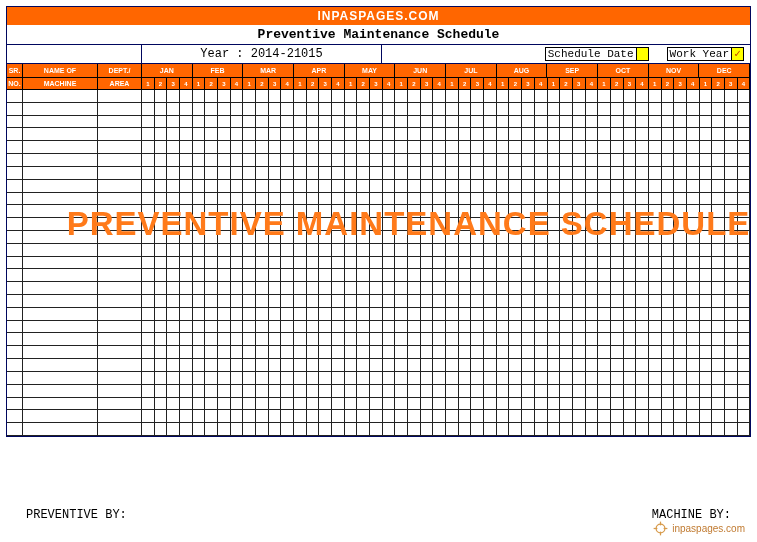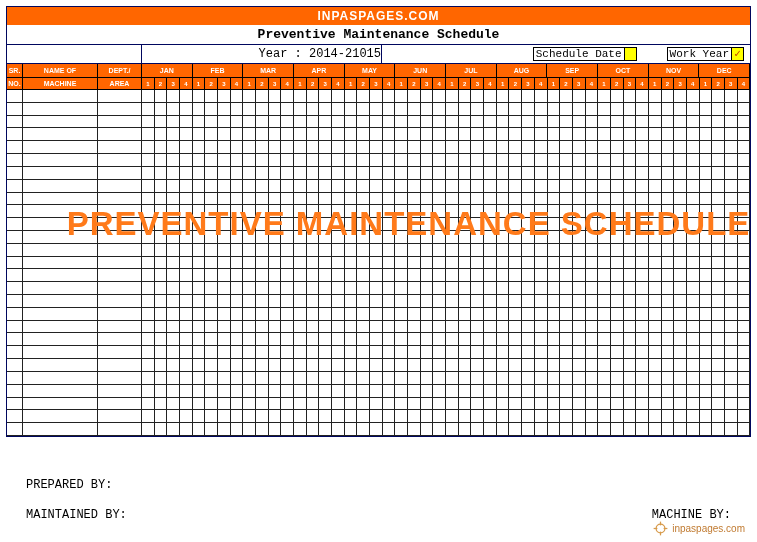--- a/index.html
+++ b/index.html
@@ -3,23 +3,23 @@
 <meta charset="utf-8">
 <style>
   * { box-sizing: border-box; margin: 0; padding: 0; }
   body { background: #f5f5f5; font-family: Verdana, Arial, sans-serif; font-size: 10px; color: #000; }
   .sheet { width: 757px; height: 542px; background: #fff; position: relative; }
   .frame { position: absolute; left: 6px; top: 6px; right: 6px; bottom: 105px; border: 1px solid #00075e; display: flex; flex-direction: column; }
   .site-banner { background: #ff6600; color: #fff; font-weight: bold; text-align: center; font-size: 12px; padding: 2px 0; letter-spacing: 1px; }
   .doc-title { background: #fff; color: #000; font-weight: bold; text-align: center; font-size: 13px; font-family: "Courier New", monospace; border-bottom: 1px solid #00075e; padding: 2px 0; }
   .meta-row { display: flex; align-items: center; border-bottom: 1px solid #00075e; font-family: "Courier New", monospace; font-size: 12px; }
   .meta-left { width: 135px; border-right: 1px solid #00075e; height: 18px; }
-  .meta-year { flex: 0 0 240px; text-align: right; border-right: 1px solid #00075e; height: 18px; line-height: 18px; }
+  .meta-year { flex: 0 0 240px; text-align: center; border-right: 1px solid #00075e; height: 18px; line-height: 18px; }
   .meta-gap { flex: 1; }
-  .legend { display: flex; align-items: flex-start; gap: 16px; margin-right: 6px; }
+  .legend { display: flex; align-items: flex-start; gap: 4px; margin-right: 6px; }
   .legend-item { display: flex; align-items: center; margin-left: 14px; border: 1px solid #000; height: 14px; background: #fff; }
   .legend-item span { padding: 0 2px; font-size: 11px; }
   .swatch { width: 12px; height: 12px; display: inline-block; margin-left: 0; border-left: 1px solid #000; }
   .sw-yellow { background: #ffff00; }
   .sw-done  { background: #ffff00; color: #c04000; text-align: center; line-height: 12px; font-size: 10px; }
   .hdr   { display: flex; flex-direction: column; }
   .hdr-months, .hdr-weeks { display: flex; }
   .cell  { border-right: 1px solid #000; border-bottom: 1px solid #000; color: #fff; font-size: 7px; display: flex; align-items: center; justify-content: center; overflow: hidden; }
   .oh    { background: #ff6600; font-weight: bold; }
   .c-sr   { width: 16px; }
@@ -1572,25 +1572,21 @@
         </div>
     <div class="watermark">
         <div>PREVENTIVE MAINTENANCE SCHEDULE</div>
       </div>
       </div>
 
   </div>
 
   <div class="footer">
     <div class="foot-line">
-      <span>PREPARED BY:</span>
-      <span></span>
-    </div>
-    <div class="foot-line">
-      <span>MAINTAINED BY:</span>
+      <span>PREVENTIVE BY:</span>
       <span>MACHINE BY:</span>
     </div>
   </div>
 
   <div class="brand">
     <svg viewBox="0 0 24 24">
       <circle cx="12" cy="12" r="7" fill="none" stroke="#d79a4a" stroke-width="2"></circle>
       <line x1="12" y1="1" x2="12" y2="7" stroke="#d79a4a" stroke-width="2"></line>
       <line x1="12" y1="17" x2="12" y2="23" stroke="#d79a4a" stroke-width="2"></line>
       <line x1="1" y1="12" x2="7" y2="12" stroke="#d79a4a" stroke-width="2"></line>

